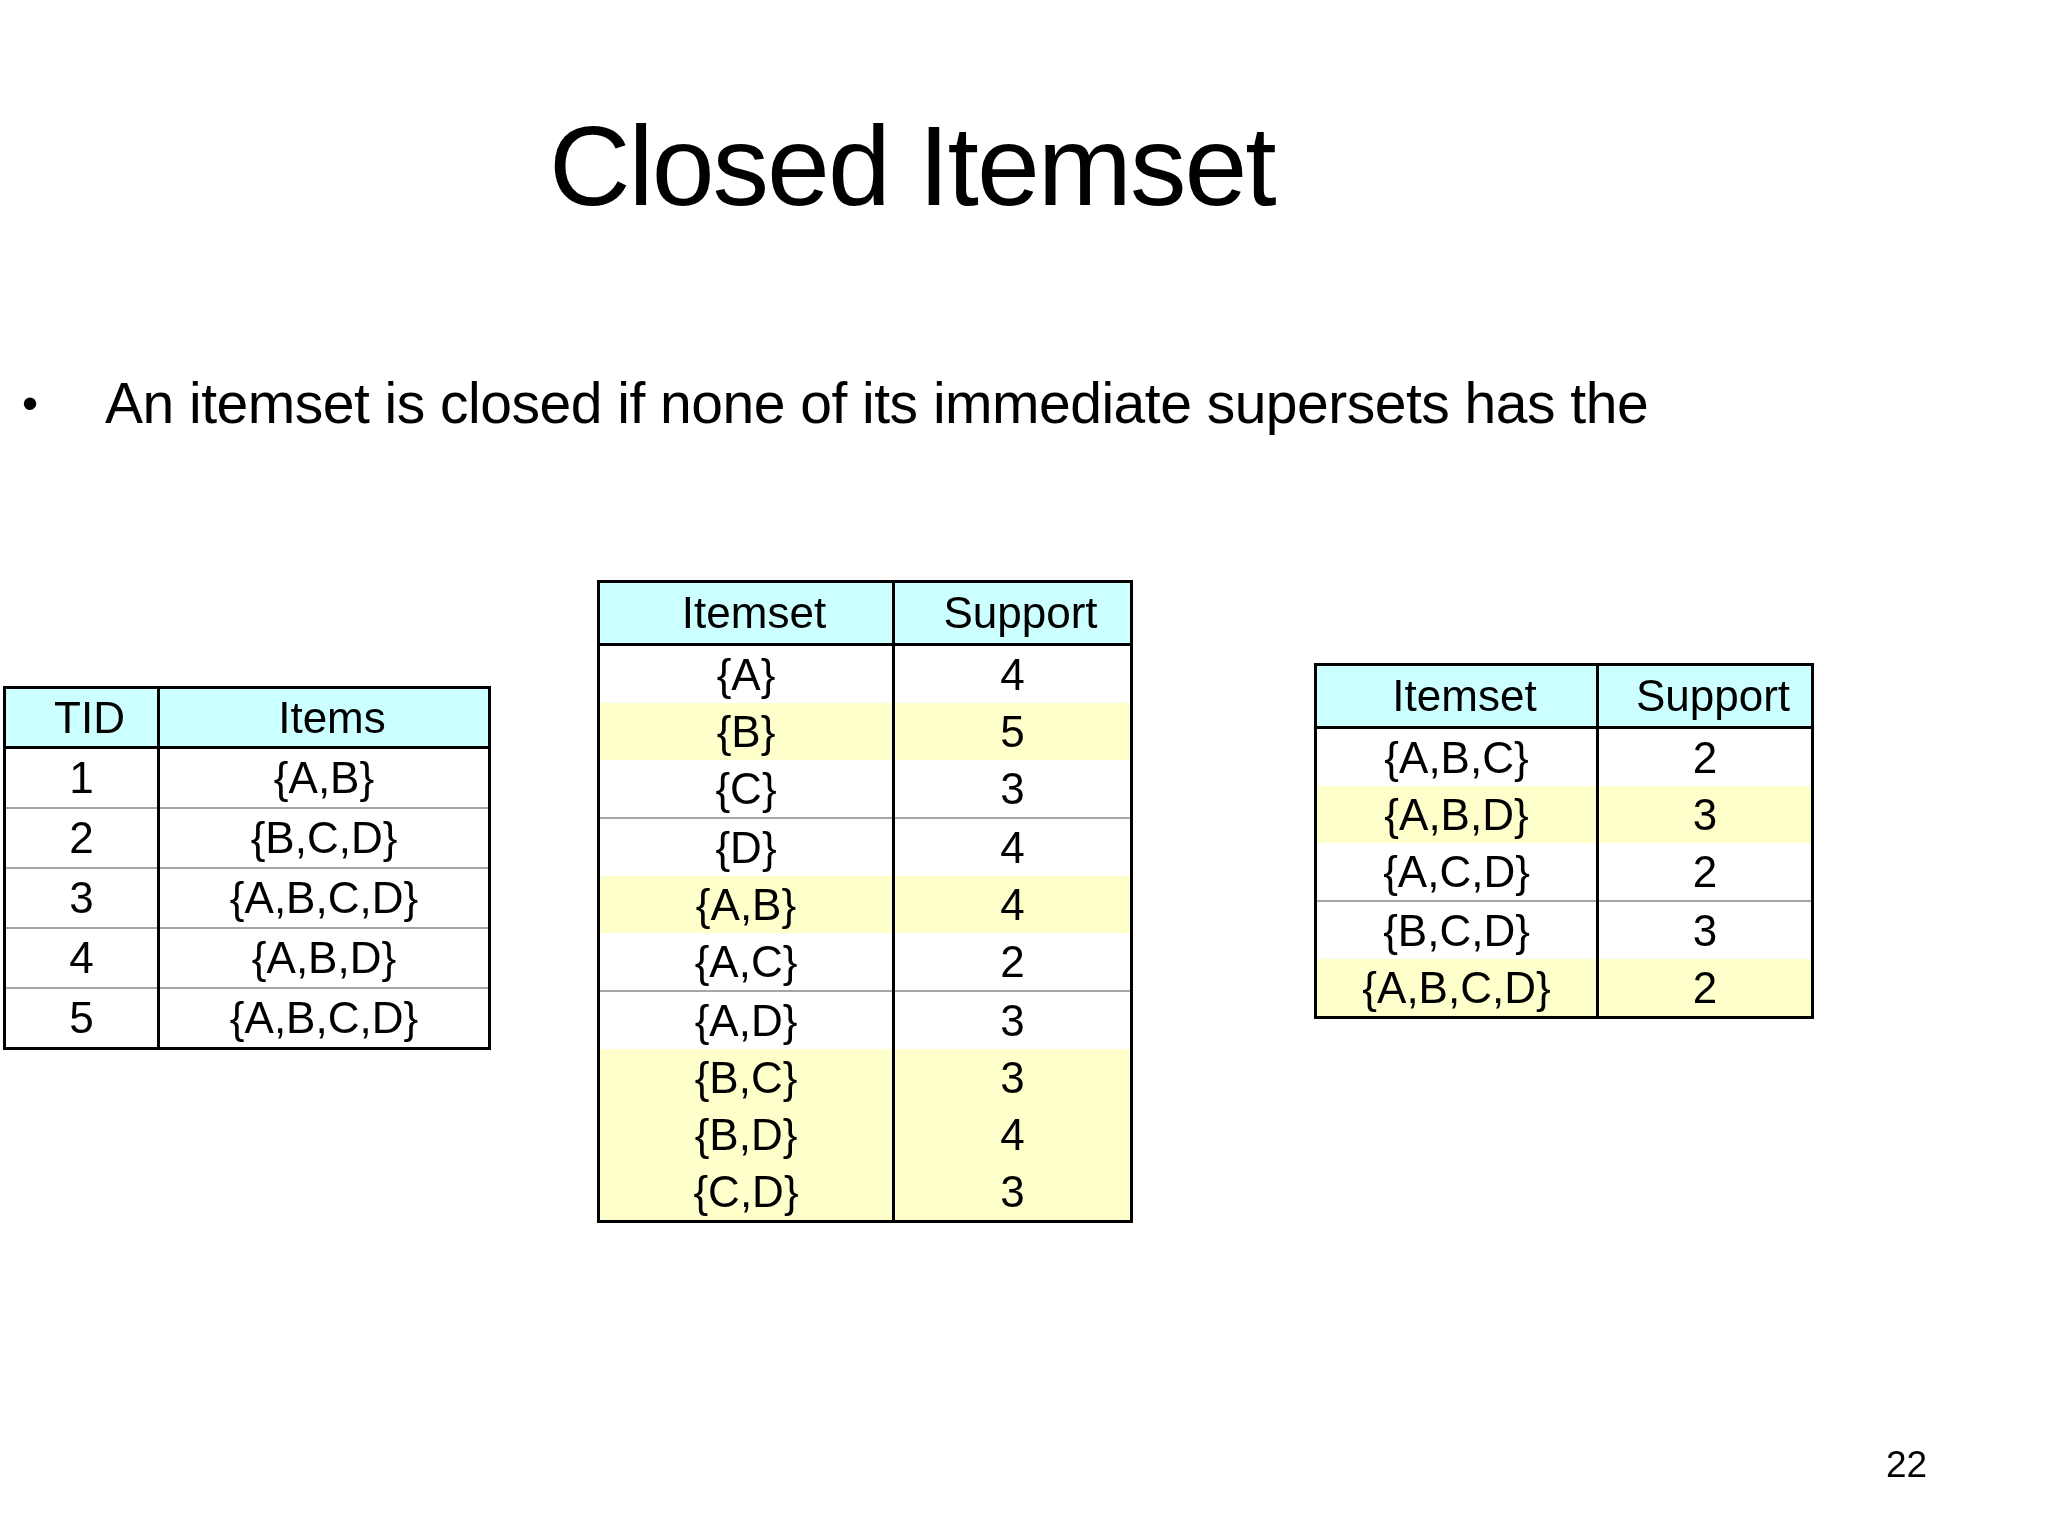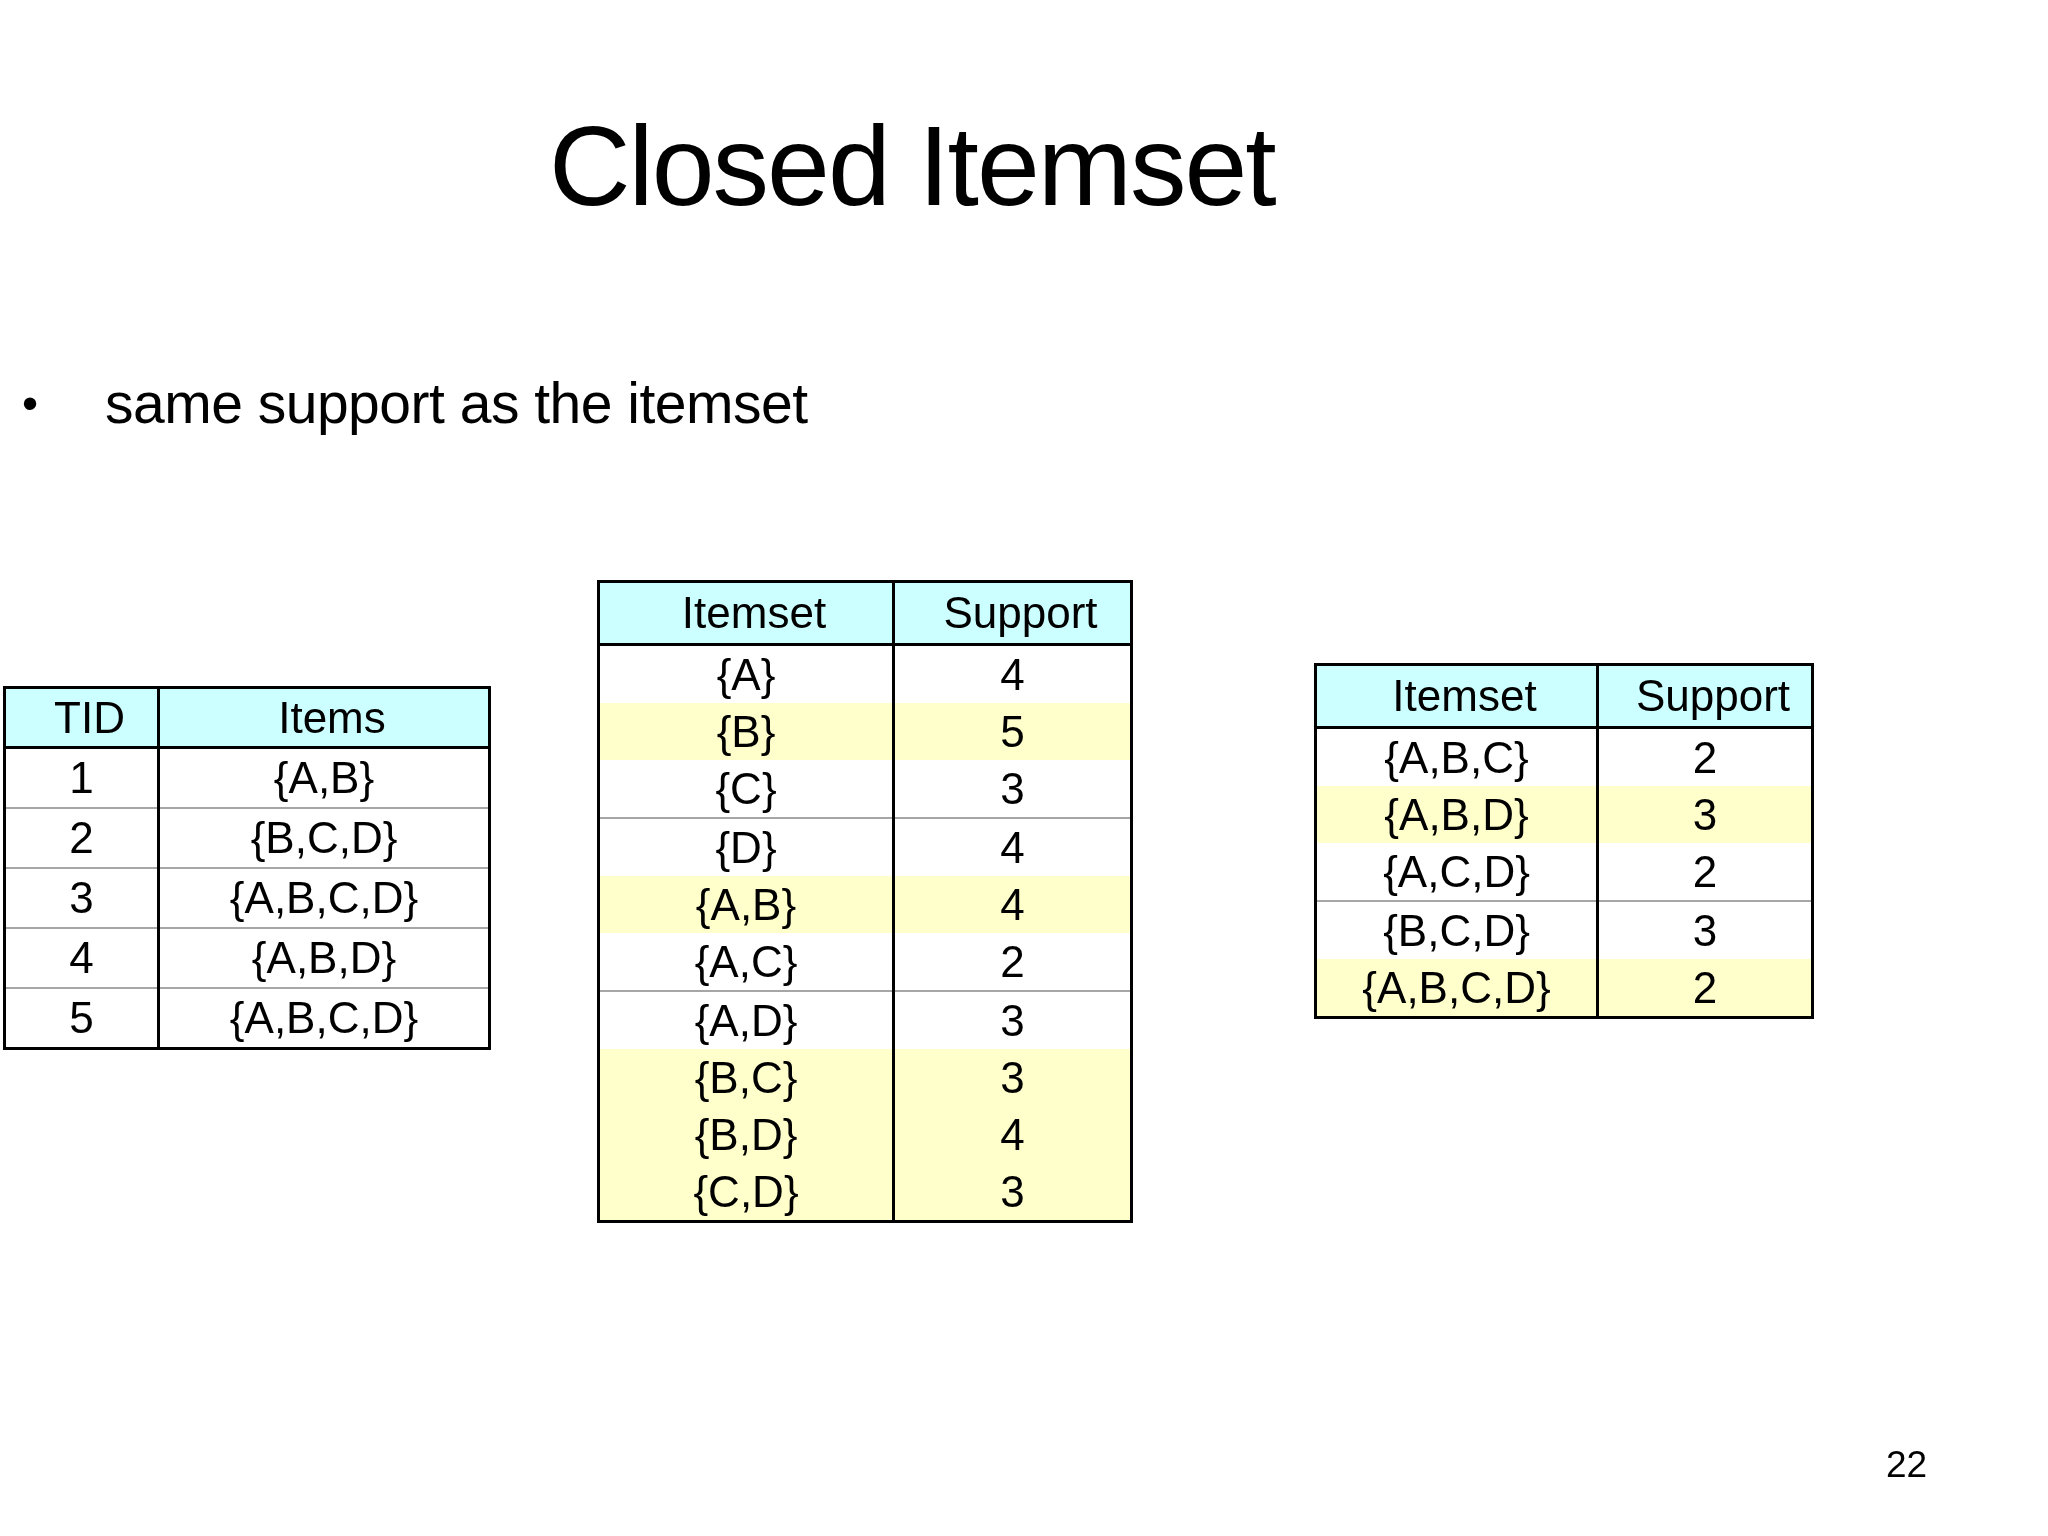--- a/index.html
+++ b/index.html
@@ -102,21 +102,21 @@
   }
 </style>
 </head>
 <body style="--header-bg: #CCFFFF; --highlight-bg: #FFFFCC; --gridline: #A6A6A6; --border: #000000; --background: #FFFFFF; --text: #000000;">
 
 <div class="slide-title">Closed Itemset</div>
 
 <div class="bullet-block">
   <span class="bullet-glyph">•</span>
   <div class="bullet-text">
-    <div>same support as the itemset</div>
+    <div>An itemset is closed if none of its immediate supersets has the</div>
   </div>
 </div>
 
 <table class="slide-table" id="transactions-table">
   <thead>
     <tr>
       <td class="c1">TID</td>
       <td class="c2">Items</td>
     </tr>
   </thead>

